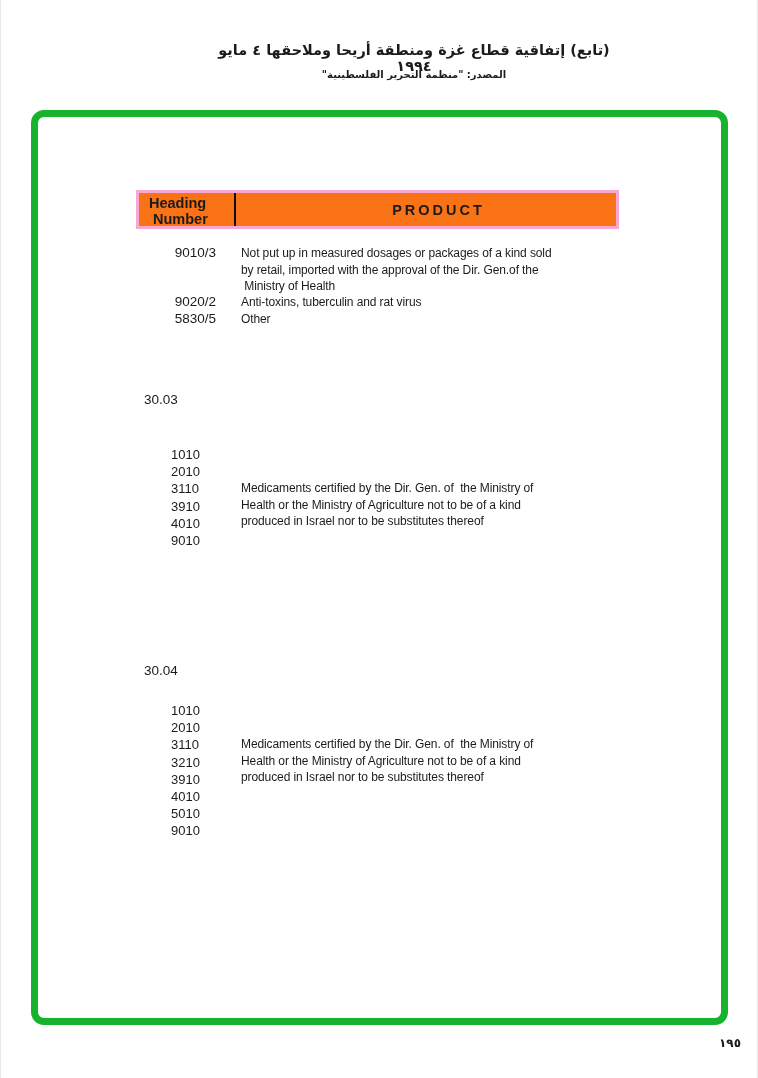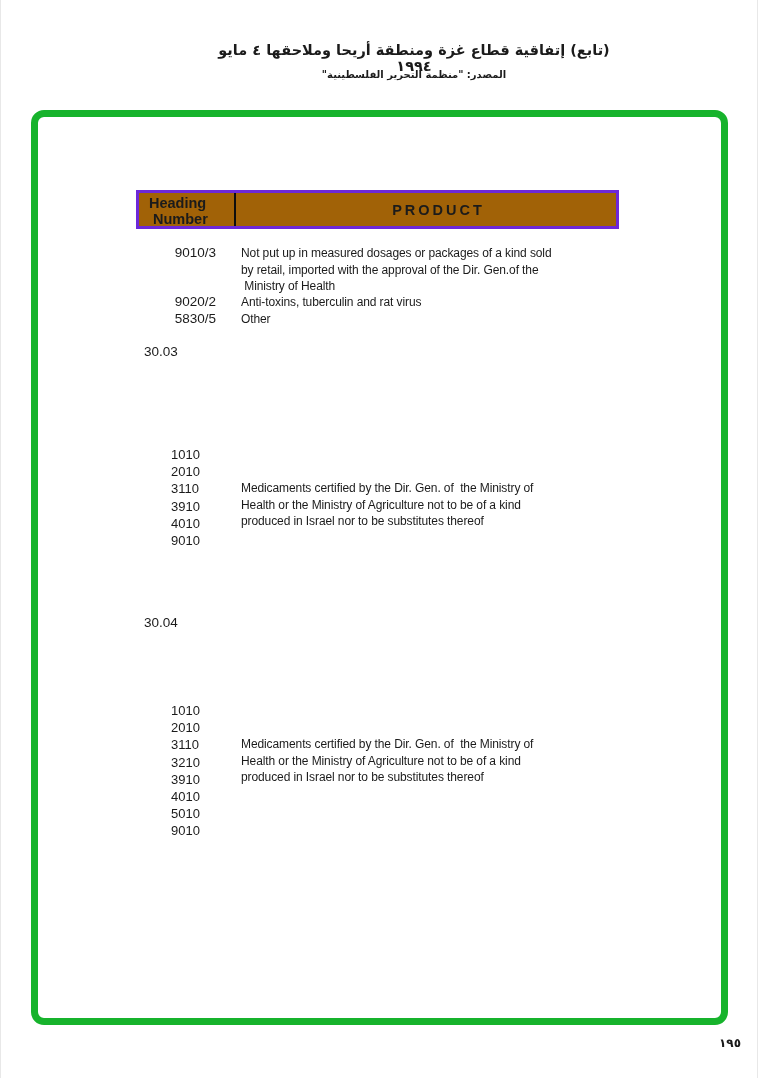--- a/index.html
+++ b/index.html
@@ -25,44 +25,44 @@
     position:absolute; left:30px; top:110px;
     width:697px; height:915px;
     box-sizing:border-box;
     border:7px solid #17b32c;
     border-radius:13px;
   }
   .thead-box {
     position:absolute; left:135px; top:190px;
     width:483px; height:39px;
     box-sizing:border-box;
-    border:3px solid #6d28d9;
+    border:3px solid #f9a8d4;
     display:flex;
-    background:#a16207;
+    background:#f97316;
     justify-content:space-between;
   }
   .thead-col1 {
     width:97px; box-sizing:border-box;
     border-right:2px solid #0d0d0d;
     padding:2px 0 0 10px;
     font-weight:bold; font-size:14.5px; line-height:16px;
   }
   .thead-col1 .line2 { display:block; padding-left:4px; }
   .thead-col2 {
     flex:1; display:flex; align-items:center; justify-content:center;
     font-weight:bold; font-size:14.5px; letter-spacing:3px;margin-left:25px;
   }
   .code {
     position:absolute; left:135px; width:80px;
     text-align:right; font-size:13.5px; line-height:16.6px;
     white-space:nowrap;
   }
   .hnum {
     position:absolute; left:143px;
-    font-size:13.5px; line-height:16.6px; white-space:nowrap;
+    font-size:13.5px; line-height:16.6px; white-space:nowrap;margin-top:48px;
   }
   .para {
     position:absolute; left:240px;
     font-size:12px; line-height:16.6px;
     white-space:pre-wrap; letter-spacing:-0.1px;
   }
   .numlist {
     position:absolute; left:170px;
     font-size:13px; line-height:17.2px;
   }

